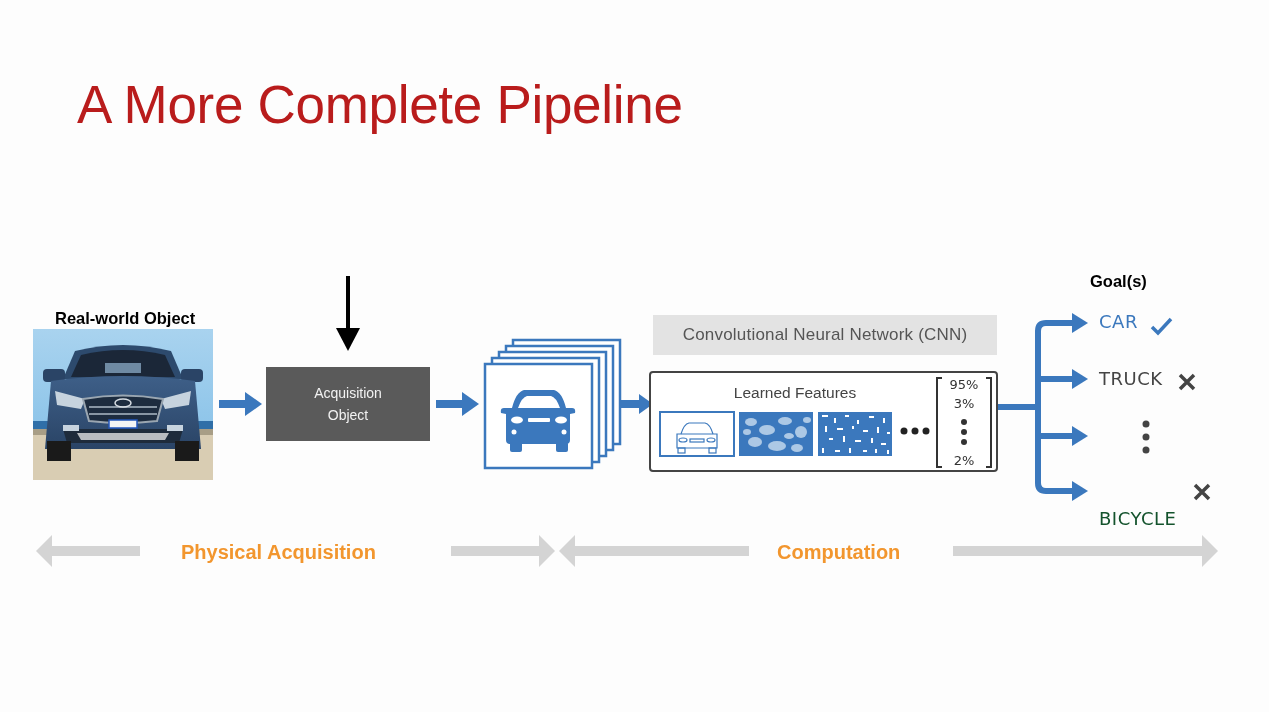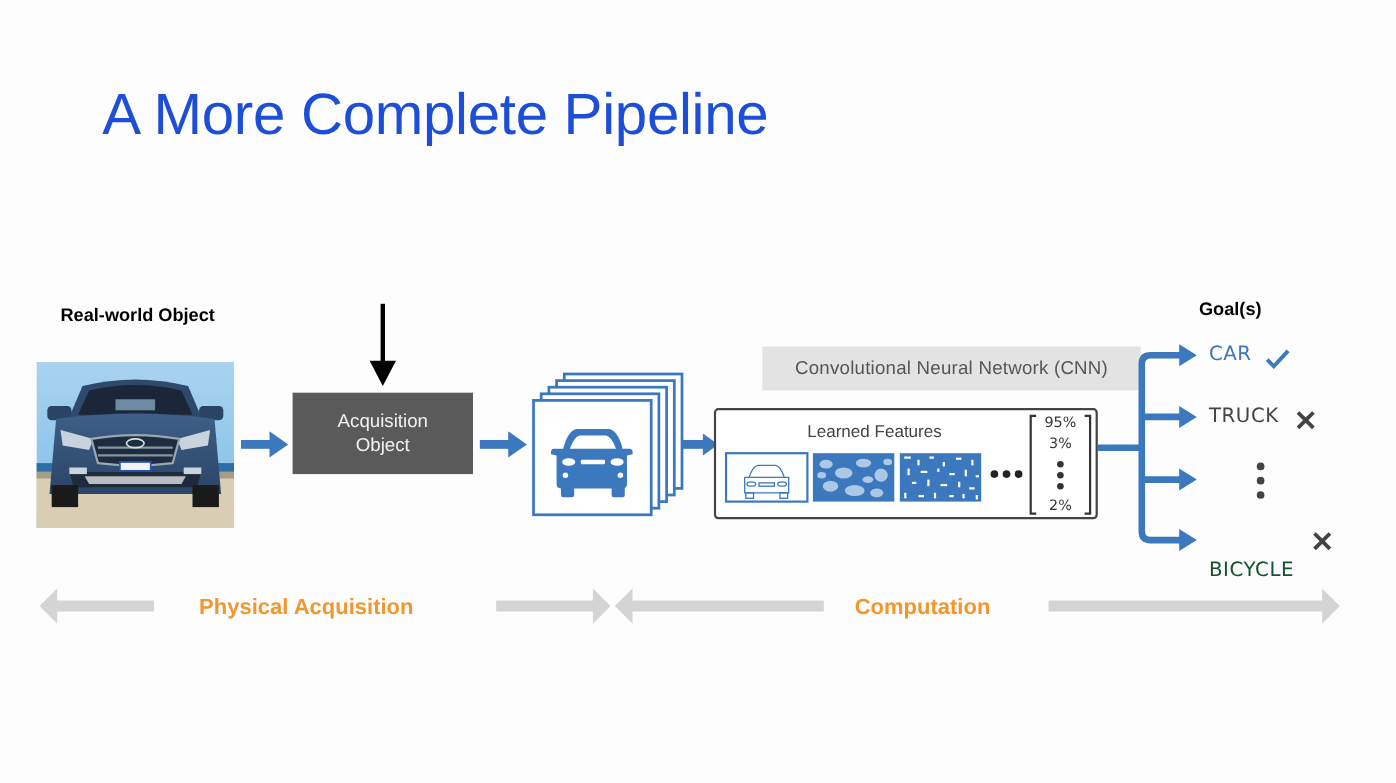--- a/index.html
+++ b/index.html
@@ -3,47 +3,46 @@
   <meta charset="utf-8">
   <style>
     html, body { margin: 0; padding: 0; }
     body {
       width: 1269px; height: 712px; overflow: hidden;
       background: #fdfdfd; position: relative;
       font-family: "Liberation Sans", sans-serif;
     }
     .abs { position: absolute; }
     .title {
-      left: 93px; top: 74px; font-size: 53px; color: #1d4ed8;
+      left: 77px; top: 74px; font-size: 53px; color: #b91c1c;
       font-family: "Liberation Sans", sans-serif; letter-spacing: -0.3px;
       white-space: nowrap;
     }
     .red-note {
       left: 180px; top: 204px; width: 365px; text-align: center;
       color: #b33a1f; font-weight: bold; font-size: 20.5px; line-height: 31px;
       white-space: nowrap;
     }
     .label-bold {
       font-weight: bold; font-size: 16.5px; color: #000; white-space: nowrap;
     }
     .car-photo {
       left: 33px; top: 329px; width: 180px; height: 151px; overflow: hidden;
     }
     .acq-box {
-      left: 266px; top: 357px; width: 164px; height: 74px;
-      background: #5a5a5a; color: #f2f2f2; font-size: 17px;
+      left: 266px; top: 367px; width: 164px; height: 74px;
+      background: #5a5a5a; color: #f2f2f2; font-size: 14px;
       display: flex; align-items: center; justify-content: center;
       text-align: center; line-height: 22px;
     }
     .cnn-banner {
       left: 653px; top: 315px; width: 344px; height: 40px;
       background: #e3e3e3; color: #555; font-size: 17px;
       display: flex; align-items: center; justify-content: center;
       letter-spacing: 0.2px;
-      margin-left: 40px;
     }
     .cnn-box {
       left: 649px; top: 371px; width: 349px; height: 101px;
       border: 2px solid #444; border-radius: 4px; box-sizing: border-box;
       background: #fff;
     }
     .learned-label {
       left: 730px; top: 384px; width: 130px; text-align: center;
       font-size: 15.5px; color: #444; white-space: nowrap;
     }
@@ -66,21 +65,21 @@
 <div class="abs title">A More Complete Pipeline</div>
 
 <div class="abs red-note">
 </div>
 
 <svg class="abs" style="left:335px;top:276px;" width="26" height="76">
   <rect x="11" y="0" width="4" height="56" fill="#000"></rect>
   <polygon points="1,52 25,52 13,75" fill="#000"></polygon>
 </svg>
 
-<div class="abs label-bold" style="left:55px;top:278px;">Real-world Object</div>
+<div class="abs label-bold" style="left:55px;top:309px;">Real-world Object</div>
 
 <div class="abs car-photo">
   <svg width="180" height="151" viewBox="0 0 180 151">
     <defs>
       <linearGradient id="sky" x1="0" y1="0" x2="0" y2="1">
         <stop offset="0" stop-color="#a9d3ef"></stop>
         <stop offset="1" stop-color="#7fbde6"></stop>
       </linearGradient>
       <linearGradient id="body" x1="0" y1="0" x2="0" y2="1">
         <stop offset="0" stop-color="#3e5f88"></stop>

